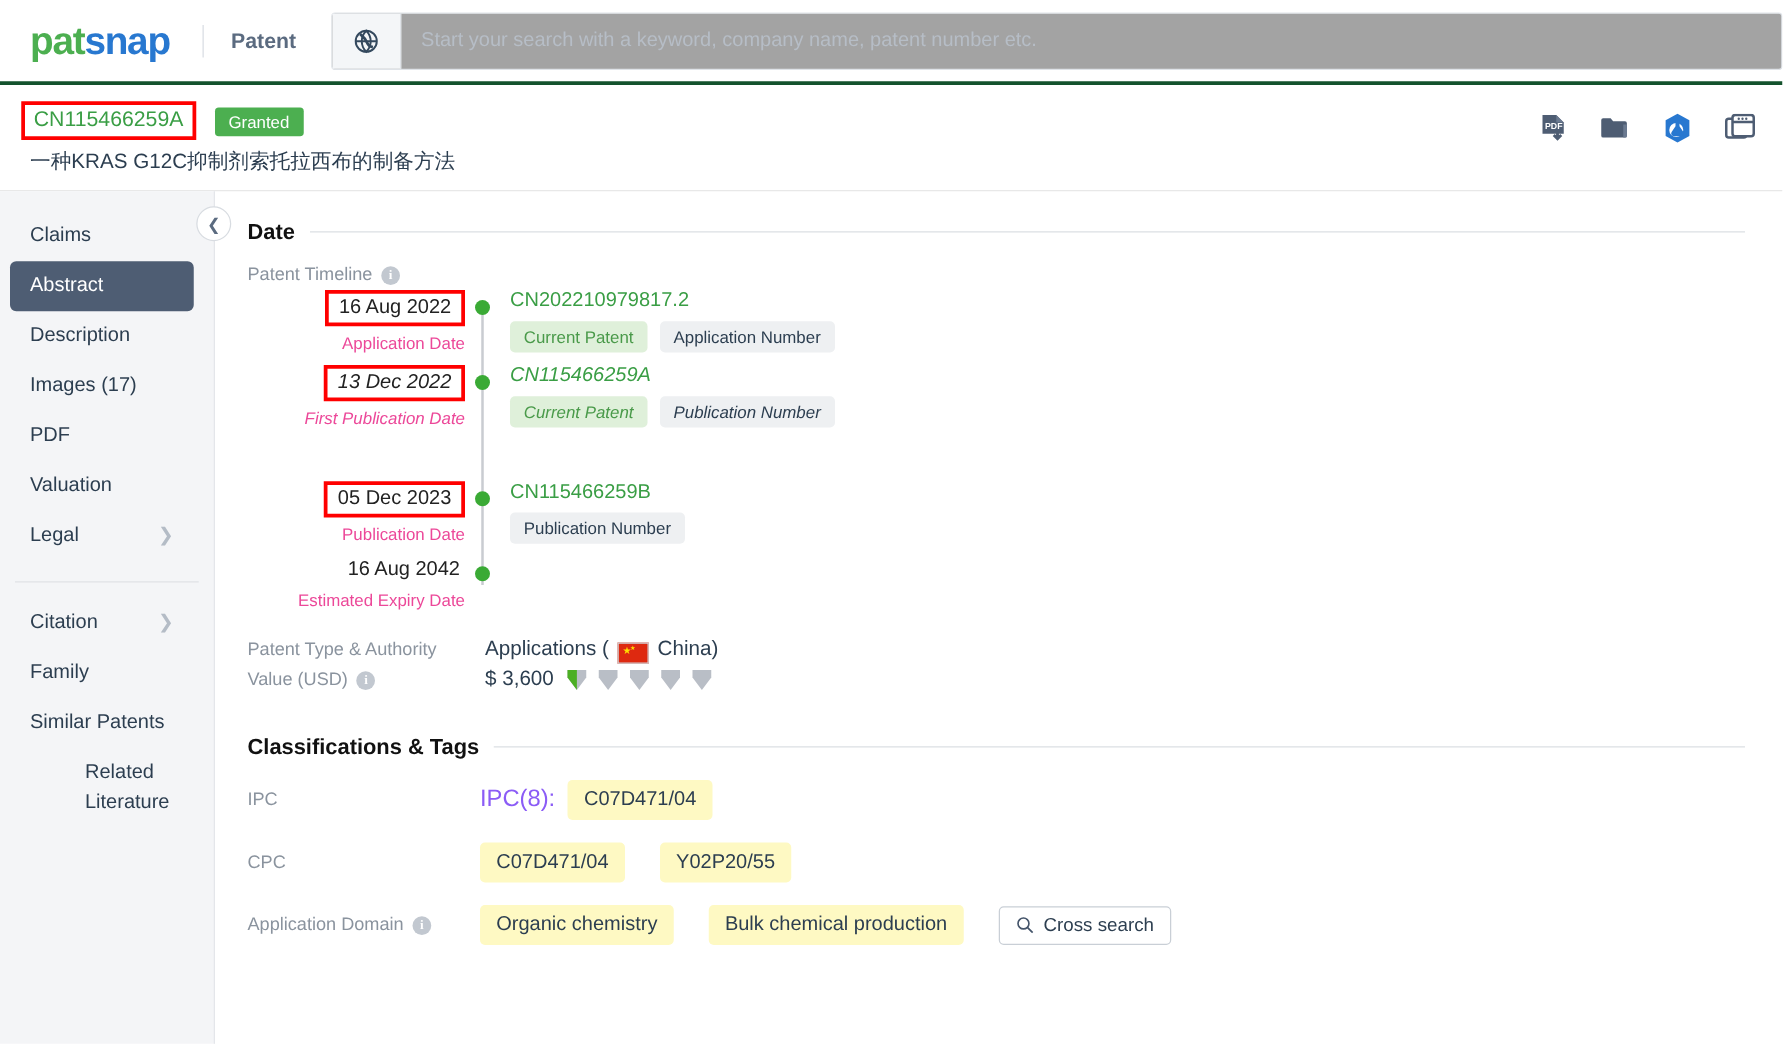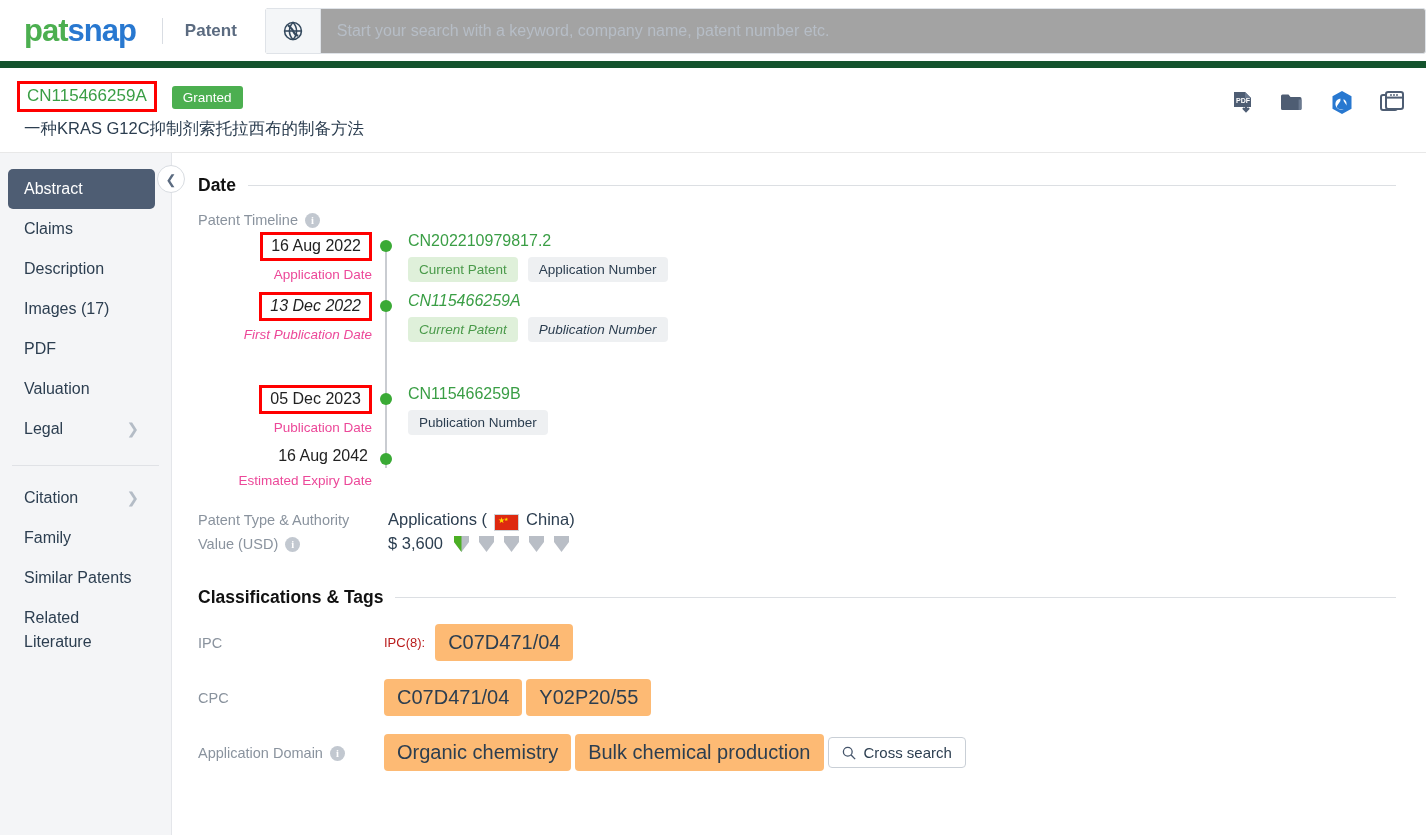--- a/index.html
+++ b/index.html
@@ -9,21 +9,21 @@
     font-family: "Liberation Sans", sans-serif;
     overflow: hidden;
     color: #2c3e50;
   }
 
   
   .topbar {
     height: 68px; width: 100%;
     display: flex; align-items: center;
     background: #fff;
-    border-bottom: 7px solid #14532d;
+    border-bottom: 3px solid #14532d;
     padding: 0 0 0 24px;
   }
   .logo { font-size: 31px; font-weight: 700; letter-spacing: -1px; line-height: 1; }
   .logo .g { color: #4caf50; }
   .logo .b { color: #2878d0; }
   .logo-divider { width: 1px; height: 26px; background: #d9dde3; margin: 0 22px 0 26px; }
   .nav-patent { font-size: 17px; font-weight: 700; color: #5b6b80; }
 
   .searchwrap {
     display: flex; align-items: center;
@@ -98,21 +98,21 @@
   }
   .side-item.active {
     background: #4e5d73; color: #fff;
     border-radius: 5px;
     margin: 0 16px 0 8px;
     padding-left: 16px;
     font-weight: 400;
   }
   .chev-right { color: #b4bcc6; font-size: 15px; margin-right: 16px; }
   .side-sep { height: 1px; background: #e0e2e6; margin: 16px 12px 12px 12px; }
-  .two-line { display: block; padding-top: 10px; padding-bottom: 0; }
+  .two-line { display: block; padding-top: 10px; padding-bottom: 0; margin-left: 44px; }
   .two-line .l2 { display: block; padding-top: 4px; }
 
   .collapse-btn {
     position: absolute; right: -14px; top: 12px;
     width: 28px; height: 28px; border-radius: 50%;
     background: #fff; border: 1px solid #d8dce1;
     display: flex; align-items: center; justify-content: center;
     cursor: pointer; z-index: 5;
     color: #5b6b80; font-size: 13px;
   }
@@ -189,25 +189,25 @@
   .flag .s2 {
     position: absolute; left: 9px; top: 2px;
     color: #ffde00; font-size: 5px; line-height: 4px;
   }
 
   .money { font-size: 16.5px; color: #2c3e50; margin-right: 10px; }
   .diamonds { display: flex; gap: 8px; align-items: center; }
 
   .cls-row { display: flex; align-items: center; margin-bottom: 18px; }
   .cls-label { width: 186px; flex: 0 0 186px; }
-  .ipc8 { font-size: 13px; color: #b91c1c; margin-right: 10px; }
+  .ipc8 { font-size: 19px; color: #8b5cf6; margin-right: 10px; }
   .chip {
-    font-size: 20px; padding: 7px 13px; border-radius: 4px;
-    background: #fdba74; color: #2c3e50; cursor: pointer;
-    margin-right: 4px; white-space: nowrap;
+    font-size: 16px; padding: 7px 13px; border-radius: 4px;
+    background: #fef9c3; color: #2c3e50; cursor: pointer;
+    margin-right: 28px; white-space: nowrap;
   }
   .cross-btn {
     display: inline-flex; align-items: center; gap: 8px;
     font-size: 15px; color: #2c3e50;
     border: 1px solid #c9cfd6; border-radius: 4px;
     padding: 6px 13px; background: #fff; cursor: pointer;
   }
 </style>
 </head>
 <body>
@@ -273,25 +273,25 @@
         <circle cx="14" cy="4" r="0.95" fill="#4e5d73"></circle>
         <circle cx="17" cy="4" r="0.95" fill="#4e5d73"></circle>
       </svg>
     </span>
   </div>
 </div>
 
 <div class="body">
 
   <div class="sidebar">
+    <div class="side-item">
+      <span>Claims</span>
+    </div>
     <div class="side-item active">
       <span>Abstract</span>
-    </div>
-    <div class="side-item">
-      <span>Claims</span>
     </div>
     <div class="side-item">
       <span>Description</span>
     </div>
     <div class="side-item">
       <span>Images (17)</span>
     </div>
     <div class="side-item">
       <span>PDF</span>
     </div>

